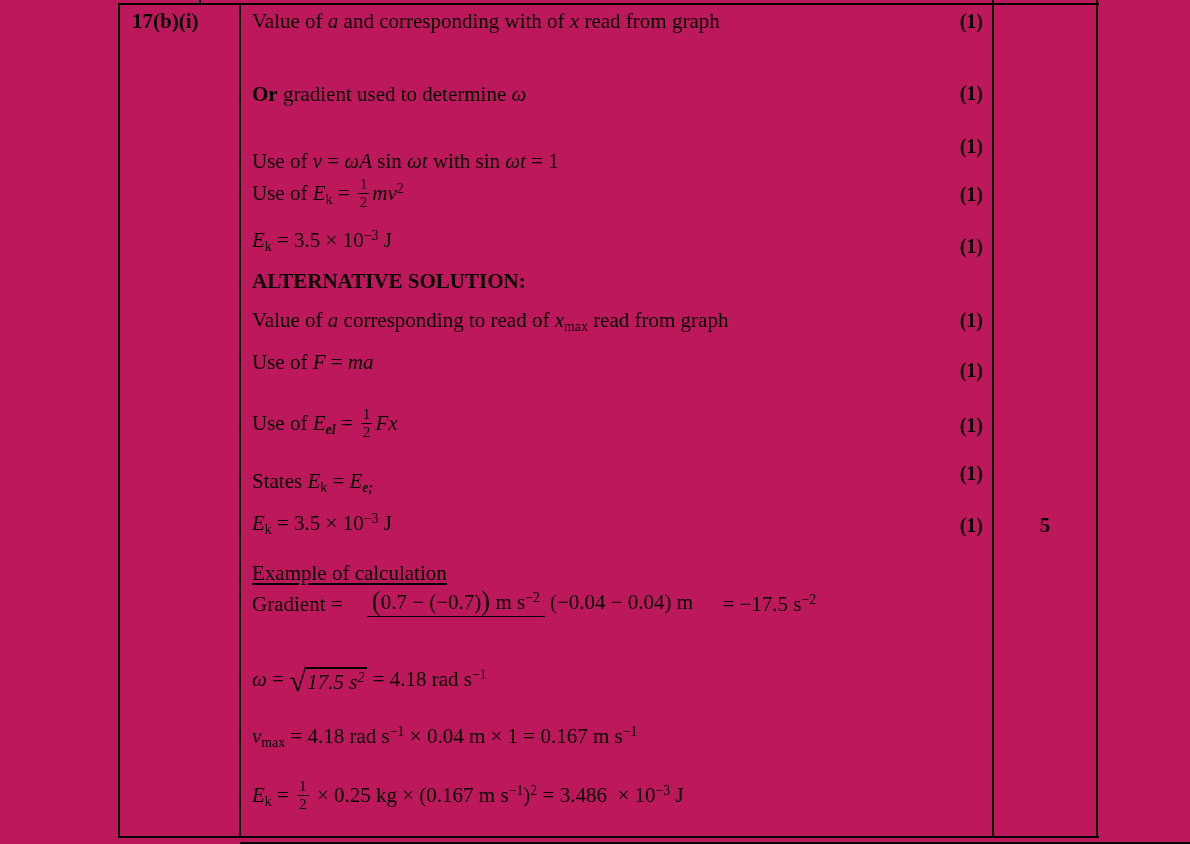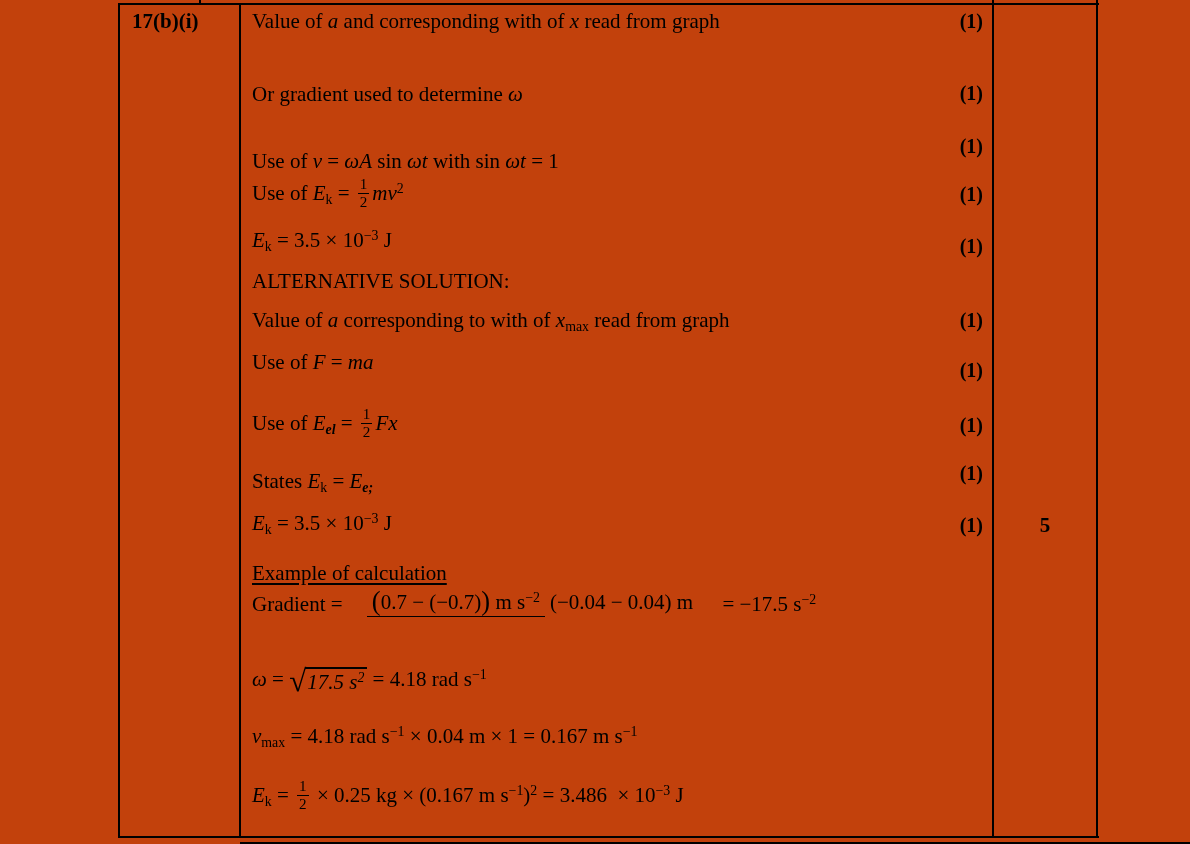--- a/index.html
+++ b/index.html
@@ -1,19 +1,19 @@
 <!DOCTYPE html>
 <html><head>
 <meta charset="utf-8">
 <style>
   html,body{margin:0;padding:0;background:#ffffff;}
   .page{
     position:relative;
     width:1190px;height:844px;
-    background:#c2410c;
+    background:#be185d;
     font-family:"Liberation Serif","DejaVu Serif",serif;
     color:#000;
     overflow:hidden;
   }
   .line{position:absolute;background:#000;}
   
   .row{
     position:absolute;left:252px;
     font-size:21px;line-height:26px;
     white-space:pre;
@@ -27,21 +27,21 @@
     position:absolute;right:10px;
     font-weight:700;font-size:20px;line-height:24px;
   }
   .total-cell{
     position:absolute;left:993px;top:513px;width:104px;
     text-align:center;font-weight:700;font-size:21px;line-height:24px;
   }
   
   .t{}
   .i{font-style:italic;}
-  .b{font-weight:400;}
+  .b{font-weight:700;}
   .u{text-decoration:underline;text-underline-offset:3px;}
   .sub{font-size:66%;position:relative;top:0.26em;line-height:0;}
   .isub{font-size:66%;font-style:italic;position:relative;top:0.26em;line-height:0;font-weight:bold;}
   .sup{font-size:66%;position:relative;top:-0.52em;line-height:0;}
   .bp{font-size:126%;line-height:0.85;position:relative;top:0.03em;}
   .frac{
     display:inline-flex;flex-direction:column;align-items:center;
     vertical-align:middle;font-size:72%;line-height:1.12;
     margin:0 3px;transform:translateY(-2px);
   }
@@ -74,21 +74,21 @@
   <div class="line" style="left:992px;top:0;width:2px;height:3px;"></div>
 
   <div class="qnum">17(b)(i)</div>
 
   <div class="row" style="top:8px;"><span class="t">Value of </span><span class="i">a</span><span class="t"> and corresponding with of </span><span class="i">x</span><span class="t"> read from graph</span></div>
   <div class="row" style="top:81px;"><span class="b">Or</span><span class="t"> gradient used to determine </span><span class="i">ω</span></div>
   <div class="row" style="top:148px;"><span class="t">Use of </span><span class="i">v</span><span class="t"> = </span><span class="i">ωA</span><span class="t"> sin </span><span class="i">ωt</span><span class="t"> with sin </span><span class="i">ωt</span><span class="t"> = 1</span></div>
   <div class="row" style="top:178px;"><span class="t">Use of </span><span class="i">E</span><span class="sub">k</span><span class="t"> = </span><span class="frac"><span class="num">1</span><span class="den">2</span></span><span class="i">mv</span><span class="sup">2</span></div>
   <div class="row" style="top:227px;"><span class="i">E</span><span class="sub">k</span><span class="t"> = 3.5 × 10</span><span class="sup">−3</span><span class="t"> J</span></div>
   <div class="row" style="top:268px;"><span class="b">ALTERNATIVE SOLUTION:</span></div>
-  <div class="row" style="top:307px;"><span class="t">Value of </span><span class="i">a</span><span class="t"> corresponding to with of </span><span class="i">x</span><span class="sub">max</span><span class="t"> read from graph</span></div>
+  <div class="row" style="top:307px;"><span class="t">Value of </span><span class="i">a</span><span class="t"> corresponding to read of </span><span class="i">x</span><span class="sub">max</span><span class="t"> read from graph</span></div>
   <div class="row" style="top:349px;"><span class="t">Use of </span><span class="i">F</span><span class="t"> = </span><span class="i">ma</span></div>
   <div class="row" style="top:408px;"><span class="t">Use of </span><span class="i">E</span><span class="isub">el</span><span class="t"> = </span><span class="frac"><span class="num">1</span><span class="den">2</span></span><span class="i">Fx</span></div>
   <div class="row" style="top:468px;"><span class="t">States </span><span class="i">E</span><span class="sub">k</span><span class="t"> = </span><span class="i">E</span><span class="isub">e;</span></div>
   <div class="row" style="top:510px;"><span class="i">E</span><span class="sub">k</span><span class="t"> = 3.5 × 10</span><span class="sup">−3</span><span class="t"> J</span></div>
   <div class="row" style="top:560px;"><span class="u">Example of calculation</span></div>
   <div class="row" style="top:591px;"><span class="t">Gradient = </span><span class="fracl"><span class="num"><span class="bp">(</span><span class="t">0.7 − (−0.7)</span><span class="bp">)</span><span class="t"> m s</span><span class="sup">−2</span></span><span class="den"><span class="t">(−0.04 − 0.04) m</span></span></span><span class="t"> = −17.5 s</span><span class="sup">−2</span></div>
   <div class="row" style="top:666px;"><span class="i">ω</span><span class="t"> = </span><span class="sqrt"><span class="radical">√</span><span class="radicand"><span class="t">17.5 s</span><span class="sup">2</span></span></span><span class="t"> = 4.18 rad s</span><span class="sup">−1</span></div>
   <div class="row" style="top:723px;"><span class="i">v</span><span class="sub">max</span><span class="t"> = 4.18 rad s</span><span class="sup">−1</span><span class="t"> × 0.04 m × 1 = 0.167 m s</span><span class="sup">−1</span></div>
   <div class="row" style="top:780px;"><span class="i">E</span><span class="sub">k</span><span class="t"> = </span><span class="frac"><span class="num">1</span><span class="den">2</span></span><span class="t"> × 0.25 kg × (0.167 m s</span><span class="sup">−1</span><span class="t">)</span><span class="sup">2</span><span class="t"> = 3.486  × 10</span><span class="sup">−3</span><span class="t"> J</span></div>
 

